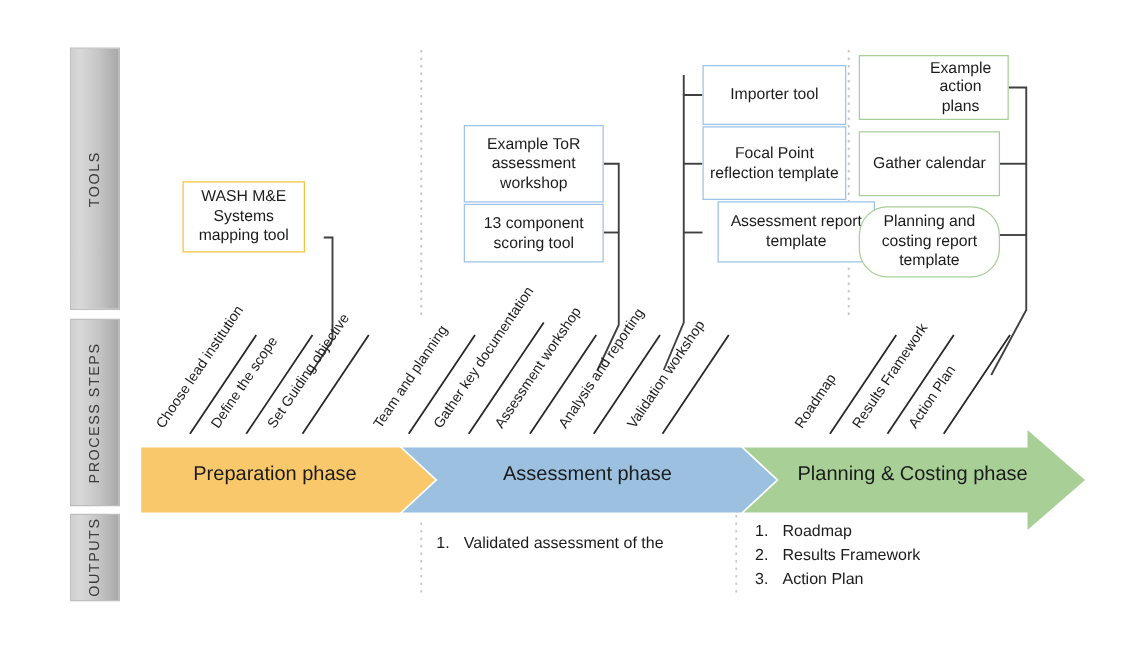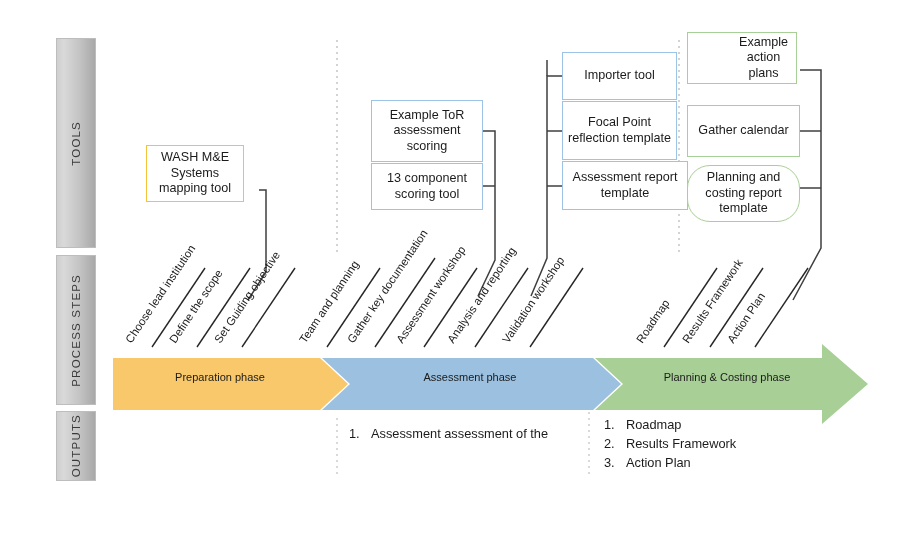--- a/index.html
+++ b/index.html
@@ -38,44 +38,44 @@
   .toolbox.green{border-color:#a8cf96;}
 
   
   #tool-wash{left:146px;top:145px;width:98px;height:57px;}
   
   #tool-tor{left:371px;top:100px;width:112px;height:62px;}
   #tool-scoring{left:371px;top:163px;width:112px;height:47px;}
   
   #tool-importer{left:562px;top:52px;width:115px;height:48px;}
   #tool-focal{left:562px;top:101px;width:115px;height:59px;}
-  #tool-assessrep{left:562px;top:161px;width:126px;height:49px;}
-  
-  #tool-actionplans{left:687px;top:32px;width:110px;height:52px;padding-left:48px;}
+  #tool-assessrep{left:574px;top:161px;width:126px;height:49px;}
+  
+  #tool-actionplans{left:687px;top:44px;width:120px;height:52px;padding-left:48px;}
   #tool-calendar{left:687px;top:105px;width:113px;height:52px;}
   #tool-planrep{left:687px;top:165px;width:113px;height:57px;border-radius:23px;}
 
   
   svg#vec{position:absolute;left:0;top:0;width:900px;height:535px;overflow:visible;}
   .conn{fill:none;stroke:#3f3f3f;stroke-width:1.5;}
   .steprule{stroke:#262626;stroke-width:1.4;}
   .divider{stroke:#c9c9c9;stroke-width:1.6;stroke-dasharray:2 4;}
   .outrule{stroke:#c9c9c9;stroke-width:1.4;stroke-dasharray:2 4;}
 
   
   .steplabel{
     position:absolute;white-space:nowrap;
     font-size:11.4px;color:#1b1b1b;
     transform-origin:left bottom;
     transform:rotate(-56deg);
   }
 
   
   .phaselabel{
-    position:absolute;font-size:11px;color:#1b1b1b;
+    position:absolute;font-size:16px;color:#1b1b1b;
     text-align:center;white-space:nowrap;
   }
   #phase-0{left:150px;top:371px;width:140px;}
   #phase-1{left:395px;top:371px;width:150px;}
   #phase-2{left:638px;top:371px;width:178px;}
 
   
   .outblock{position:absolute;font-size:12.8px;line-height:1.5;color:#1b1b1b;}
   #out-assessment{left:349px;top:424px;width:225px;}
   #out-plan{left:604px;top:415px;width:200px;}
@@ -139,21 +139,21 @@
   </div>
   <div class="catbar" id="bar-outputs">
     <span>OUTPUTS</span>
   </div>
 
   <div class="toolbox amber" id="tool-wash">
     <span>WASH M&amp;E Systems mapping tool</span>
   </div>
 
   <div class="toolbox" id="tool-tor">
-    <span>Example ToR assessment scoring</span>
+    <span>Example ToR assessment workshop</span>
   </div>
   <div class="toolbox" id="tool-scoring">
     <span>13 component scoring tool</span>
   </div>
 
   <div class="toolbox" id="tool-focal">
     <span>Focal Point reflection template</span>
   </div>
   <div class="toolbox" id="tool-importer">
     <span>Importer tool</span>
@@ -186,21 +186,21 @@
       <div class="steplabel" style="left: 735px; top: 333px;">Action Plan</div>
     </div>
 
   <div class="phaselabel" id="phase-0">Preparation phase</div>
   <div class="phaselabel" id="phase-1">Assessment phase</div>
   <div class="phaselabel" id="phase-2">Planning &amp; Costing phase</div>
 
   <div class="outblock" id="out-assessment">
       <div class="numrow">
         <span class="n">1.</span>
-        <span>Assessment assessment of the</span>
+        <span>Validated assessment of the</span>
       </div>
     </div>
   <div class="outblock" id="out-plan">
       <div class="numrow">
         <span class="n">1.</span>
         <span>Roadmap</span>
       </div>
       <div class="numrow">
         <span class="n">2.</span>
         <span>Results Framework</span>

